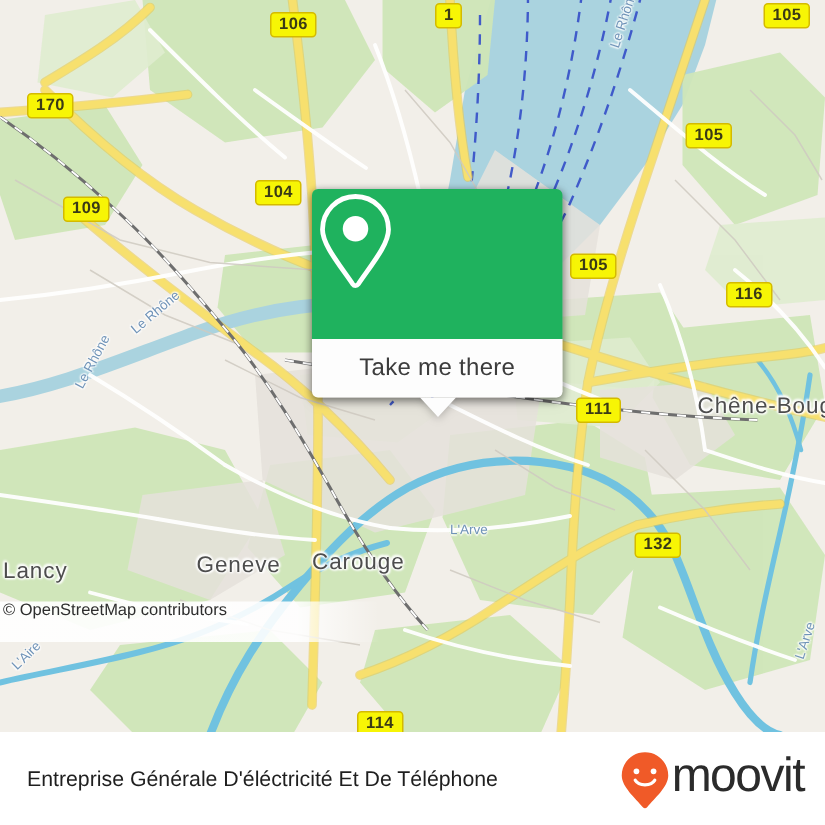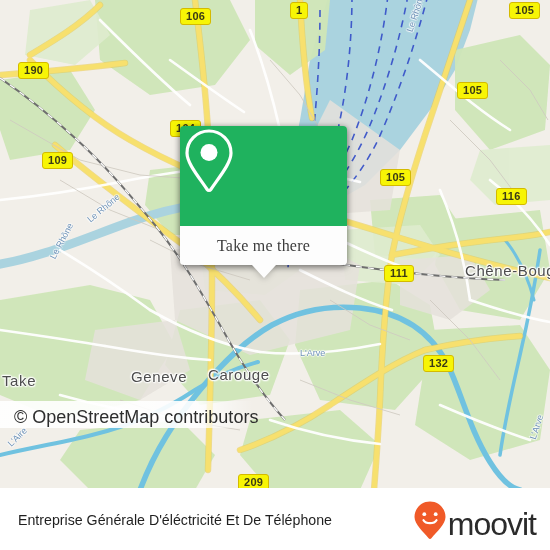--- a/index.html
+++ b/index.html
@@ -31,60 +31,59 @@
   }
   .place.city { font-size:15px; color:#4d4d4d; letter-spacing:.6px; }
   .water-label {
     position:absolute; color:#6f93b8; font-size:9px; font-style:normal;
     white-space:nowrap; font-family:"Liberation Sans", sans-serif;
     text-shadow: 1px 0 1px #fff, -1px 0 1px #fff, 0 1px 1px #fff, 0 -1px 1px #fff;
   }
 
   
   .callout {
-    position:absolute; left:180px; top:126px; width:167px;
+    position:absolute; left:208px; top:126px; width:167px;
     border-radius:4px; overflow:visible;
     box-shadow:0 2px 6px rgba(0,0,0,.35);
     filter:drop-shadow(0 1px 3px rgba(0,0,0,.25));
-    font-family:Liberation Serif, serif;
   }
   .callout-top {
     background:#1fb25e; height:100px; border-radius:4px 4px 0 0;
     display:flex; align-items:center; justify-content:center;
   }
   .callout-bottom {
     background:#fdfdfd; height:39px; border-radius:0 0 4px 4px;
     display:flex; align-items:center; justify-content:center; position:relative;
   }
   .callout-label { font-size:16px; color:#3c3c3c; letter-spacing:.2px; }
   .callout-tail {
     position:absolute; left:50%; top:100%; transform:translateX(-50%);
     width:0; height:0;
     border-left:12px solid transparent; border-right:12px solid transparent;
     border-top:13px solid #fdfdfd;
   }
 
   
   .attribution {
     position:absolute; left:0; bottom:60px; height:27px; width:100%;
-    display:flex; align-items:flex-end; padding-left:14px;
-    color:#2e2e2e; font-size:18px;
+    display:flex; align-items:flex-start; padding-left:2px;
+    color:#2e2e2e; font-size:11px;
     background:linear-gradient(to right, rgba(255,255,255,.92) 0%, rgba(255,255,255,.90) 36%, rgba(255,255,255,0) 46%);
     pointer-events:none;
   }
   .attribution span { pointer-events:auto; }
 
   
   .footer {
     position:absolute; left:0; bottom:0; width:550px; height:60px;
     background:#fff; display:flex; align-items:center;
     justify-content:space-between; padding:0 14px 0 18px;
   }
   .footer-title { color:#1f1f1f; font-size:14.2px; line-height:19px; max-width:395px; }
-  .brand { display:flex; align-items:flex-end; gap:1px; flex-shrink:0; }
+  .brand { display:flex; align-items:flex-start; gap:1px; flex-shrink:0; }
   .brand-word { font-size:32px; color:#2b2b2b; letter-spacing:-1px; line-height:32px;
                 font-weight:normal; }
 </style>
 </head>
 <body>
 
 <div class="screen">
 
   <div class="map">
     <svg width="550" height="490" viewBox="0 0 550 490">
@@ -227,36 +226,36 @@
                    C180,256 200,290 220,325 C238,358 258,390 285,420"></path>
           <path d="M190,240 C240,248 290,256 340,264 C395,272 450,278 505,280"></path>
         </g>
       </g>
     </svg>
 
     <div>
       <div class="shield" style="left:180px;top:8px">106</div>
       <div class="shield" style="left:290px;top:2px">1</div>
       <div class="shield" style="left:509px;top:2px">105</div>
-      <div class="shield" style="left:18px;top:62px">190</div>
+      <div class="shield" style="left:18px;top:62px">170</div>
       <div class="shield" style="left:457px;top:82px">105</div>
-      <div class="shield" style="left:42px;top:152px">109</div>
+      <div class="shield" style="left:42px;top:131px">109</div>
       <div class="shield" style="left:170px;top:120px">104</div>
       <div class="shield" style="left:380px;top:169px">105</div>
-      <div class="shield" style="left:496px;top:188px">116</div>
+      <div class="shield" style="left:484px;top:188px">116</div>
       <div class="shield" style="left:384px;top:265px">111</div>
       <div class="shield" style="left:423px;top:355px">132</div>
-      <div class="shield" style="left:238px;top:474px">209</div>
+      <div class="shield" style="left:238px;top:474px">114</div>
     </div>
 
     <div>
       <div class="place city" style="left:465px;top:262px">Chêne-Bougeries</div>
       <div class="place city" style="left:208px;top:366px">Carouge</div>
       <div class="place city" style="left:131px;top:368px">Geneve</div>
-      <div class="place city" style="left:2px;top:372px">Take</div>
+      <div class="place city" style="left:2px;top:372px">Lancy</div>
     </div>
 
     <div>
       <div class="water-label" style="left:84px;top:203px;transform:rotate(-40deg)">Le Rhône</div>
       <div class="water-label" style="left:42px;top:236px;transform:rotate(-62deg)">Le Rhône</div>
       <div class="water-label" style="left:396px;top:8px;transform:rotate(-72deg)">Le Rhône</div>
       <div class="water-label" style="left:300px;top:348px">L'Arve</div>
       <div class="water-label" style="left:524px;top:422px;transform:rotate(-72deg)">L'Arve</div>
       <div class="water-label" style="left:6px;top:432px;transform:rotate(-44deg)">L'Aire</div>
     </div>

